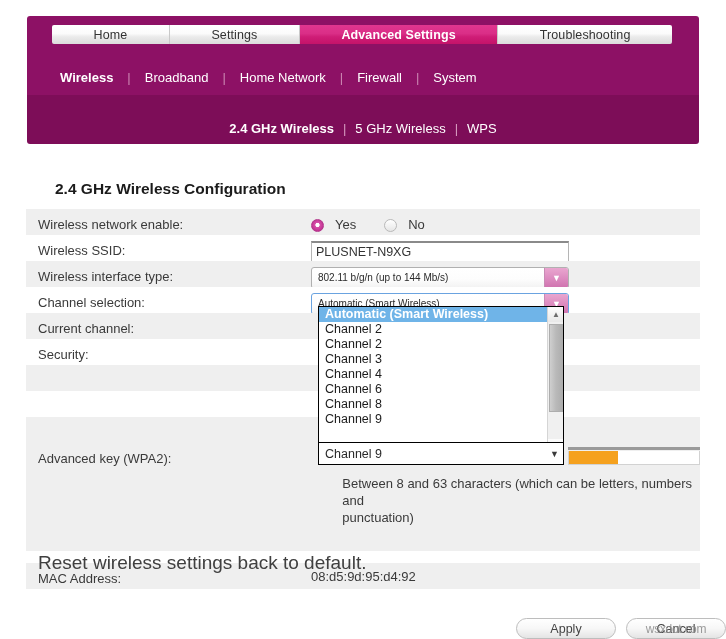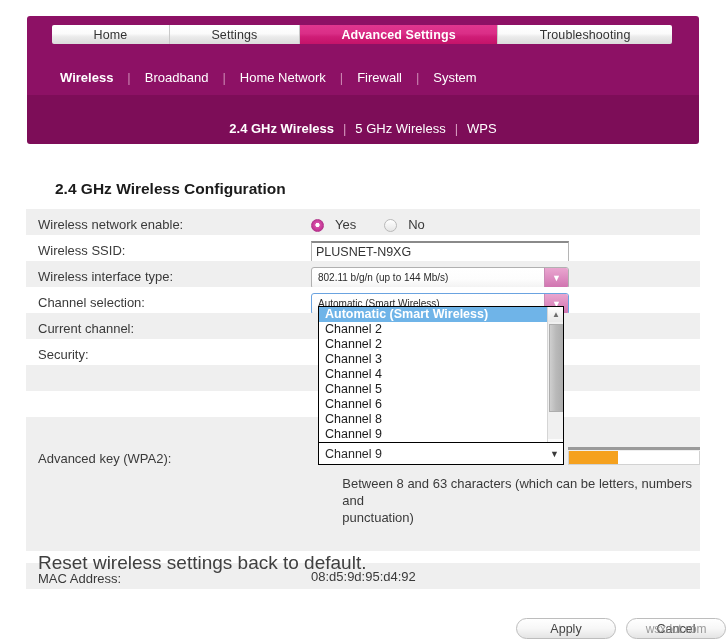--- a/index.html
+++ b/index.html
@@ -499,21 +499,20 @@
     <div class="keybar-fill" id="keyfill" style="width: 38%;"></div>
   </div>
 
   <div class="dropdown">
     <div class="dd-list" id="dd-list">
         <div class="dd-item selected">Automatic (Smart Wireless)</div>
         <div class="dd-item">Channel 2</div>
         <div class="dd-item">Channel 2</div>
         <div class="dd-item">Channel 3</div>
         <div class="dd-item">Channel 4</div>
-        <div class="dd-item">Channel 5</div>
         <div class="dd-item">Channel 6</div>
         <div class="dd-item">Channel 8</div>
         <div class="dd-item">Channel 9</div>
       </div>
     <div class="dd-scroll">
       <div class="dd-arrow-up">▲</div>
       <div class="dd-thumb"></div>
       <div class="dd-arrow-dn">▼</div>
     </div>
   </div>

